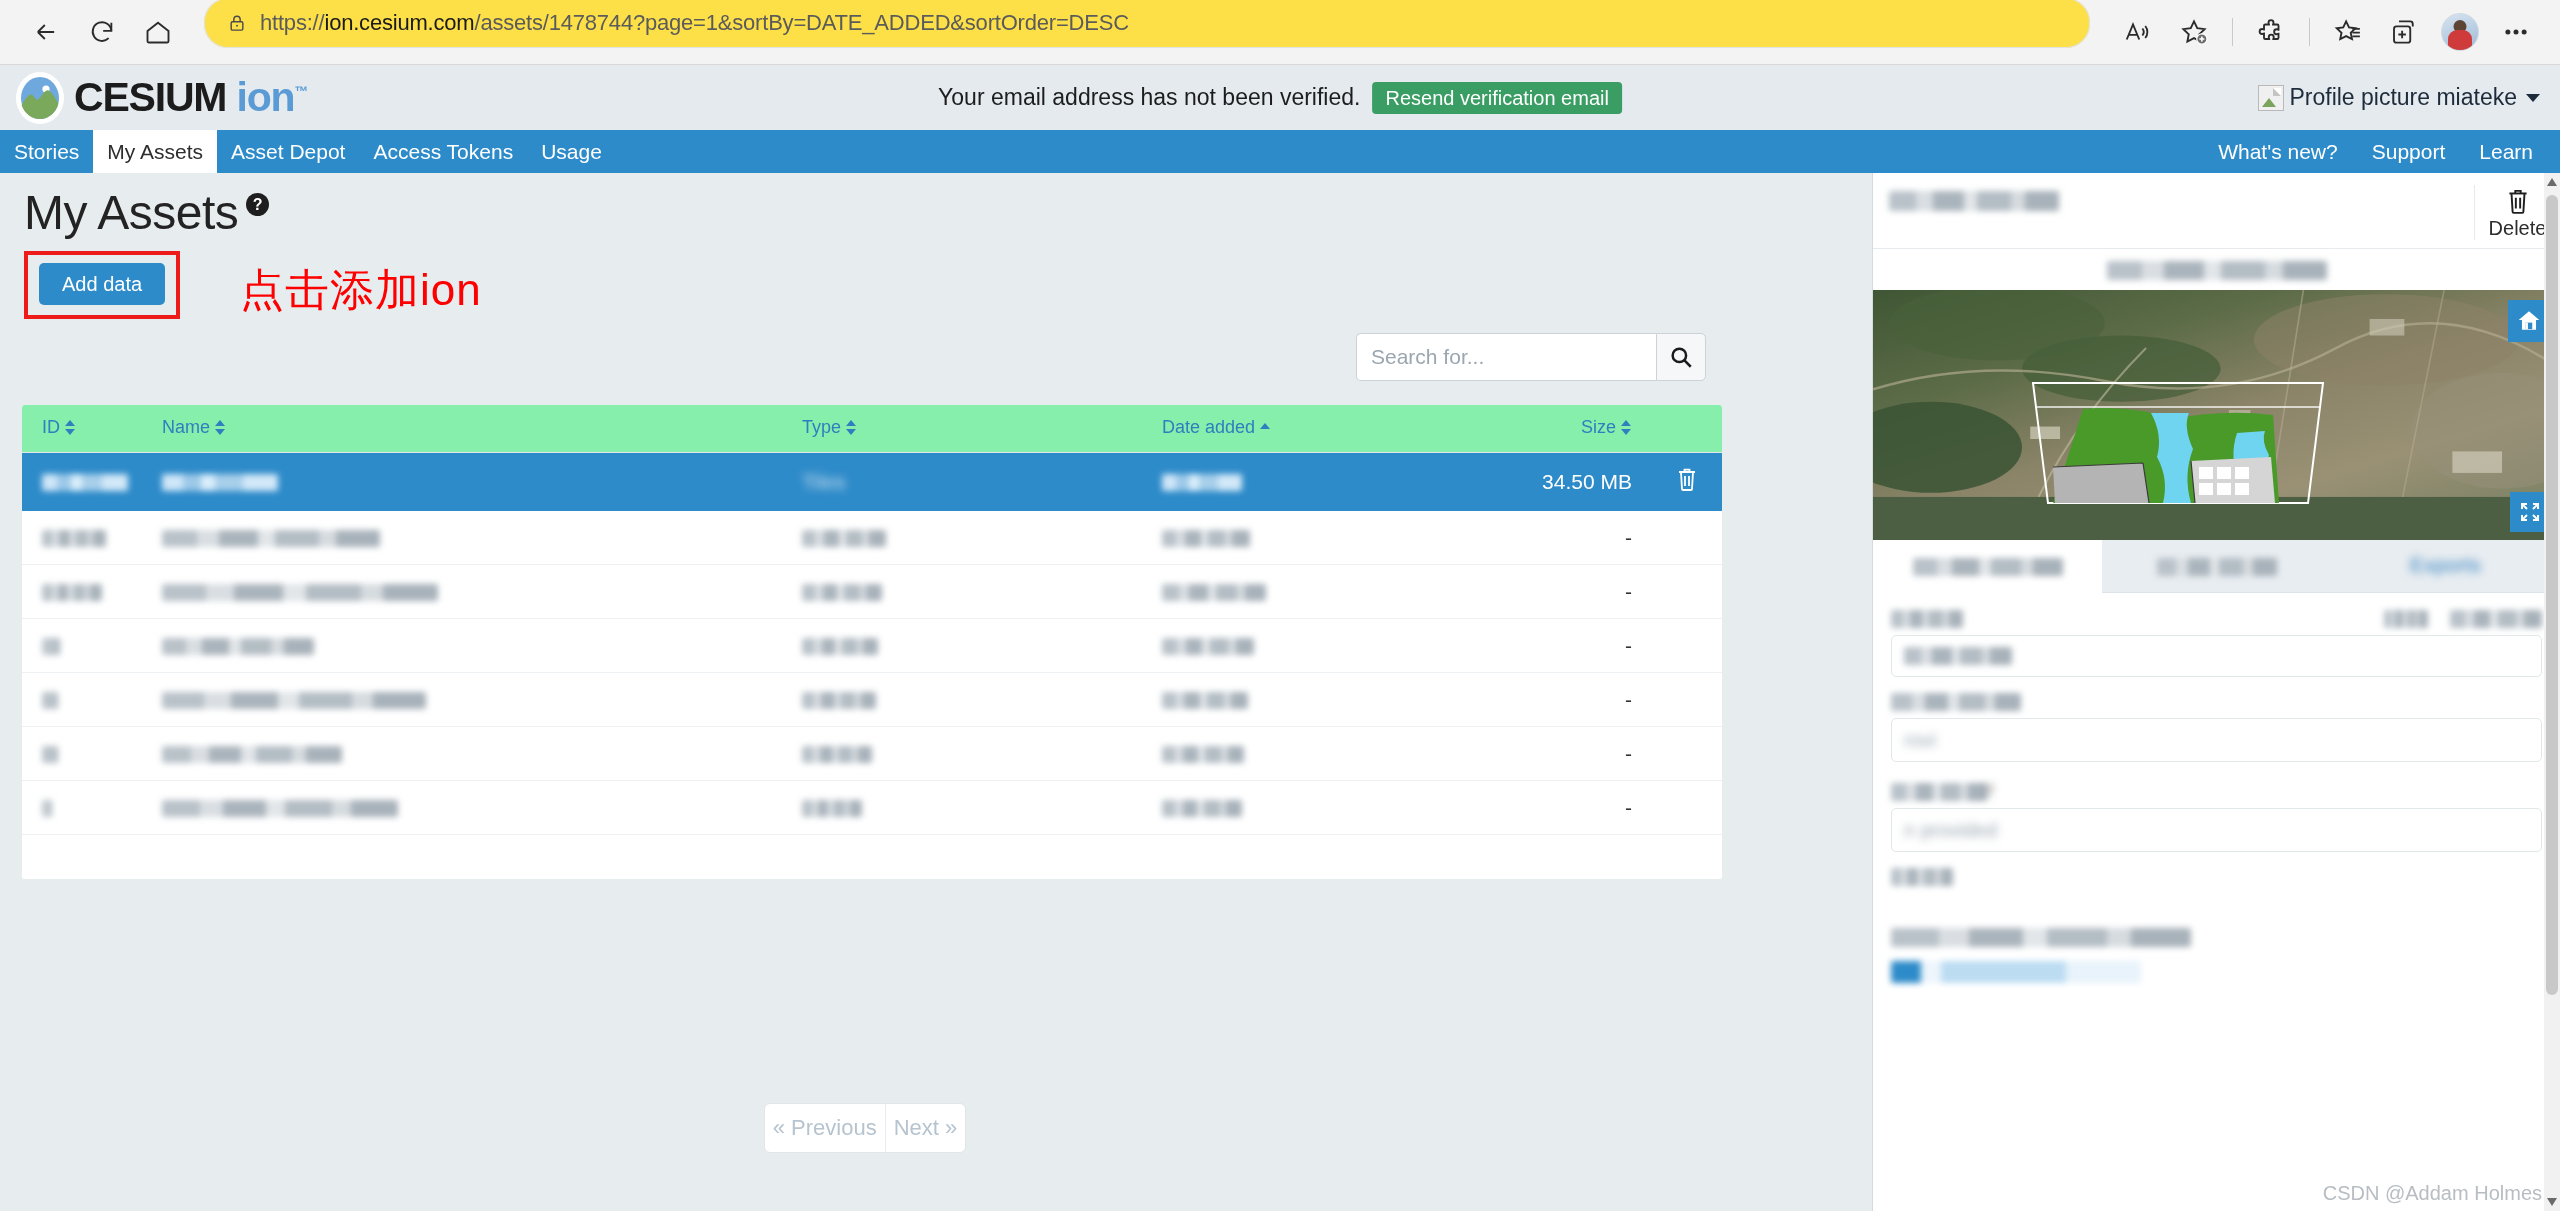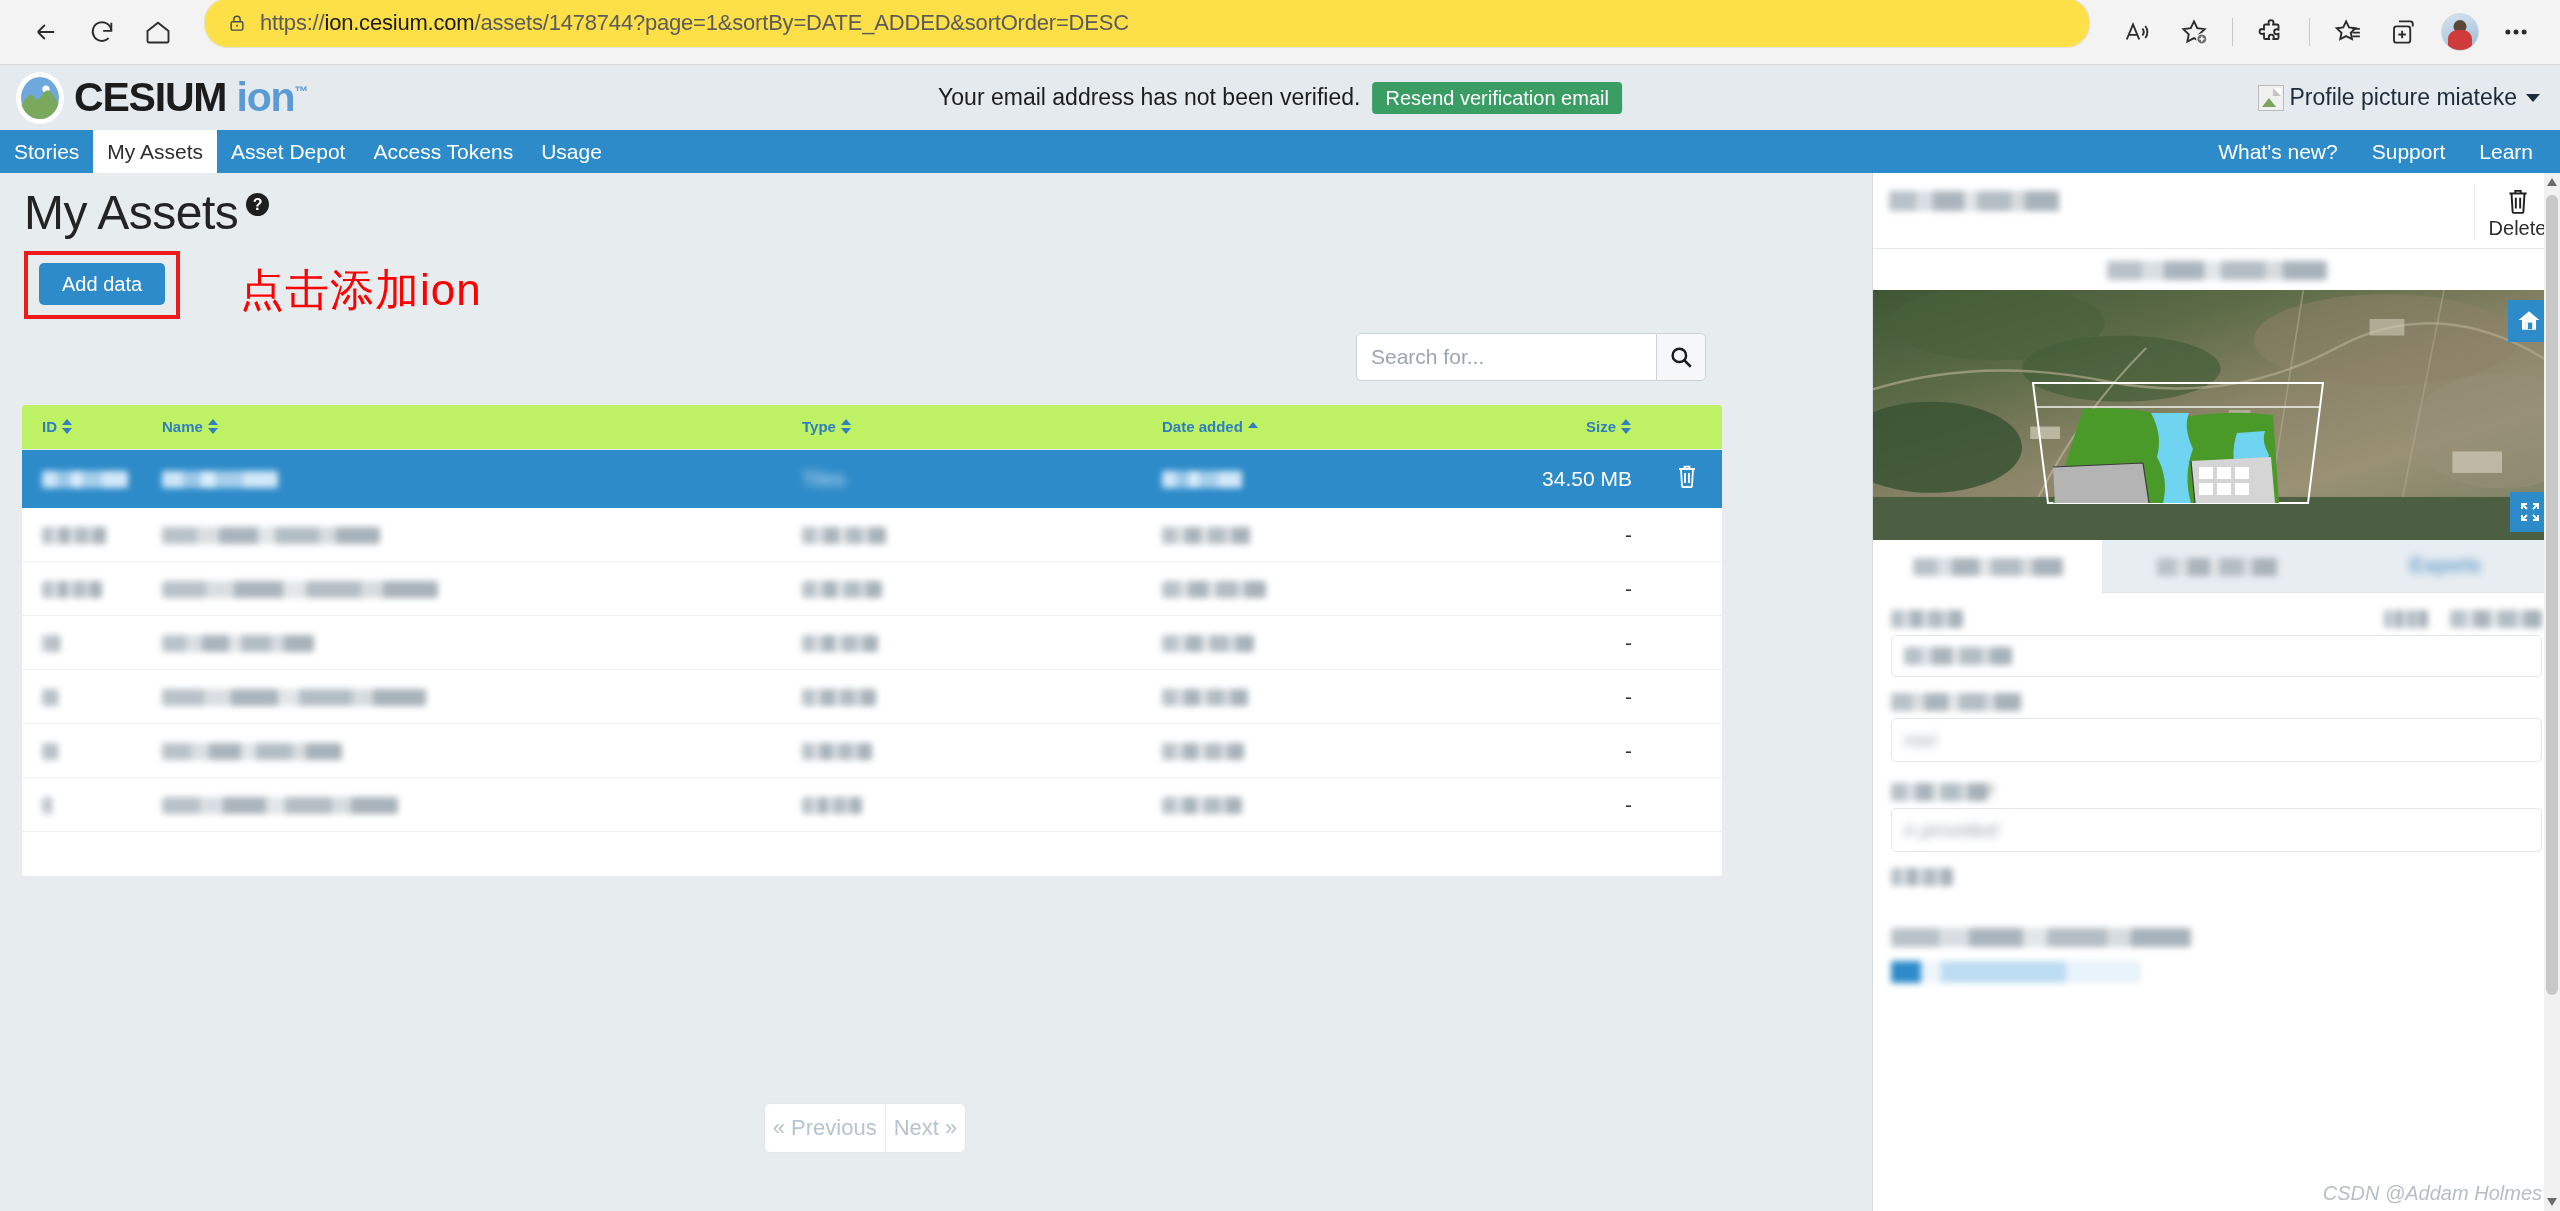--- a/index.html
+++ b/index.html
@@ -286,25 +286,25 @@
     left: 22px;
     top: 232px;
     width: 1700px;
     background: #ffffff;
     border-radius: 3px;
     overflow: hidden;
   }
   table.assets { width: 100%; border-collapse: collapse; }
   table.assets th {
     text-align: left;
-    font-size: 15px;
+    font-size: 18px;
     color: #2f7fbf;
-    font-weight: bold;
+    font-weight: normal;
     padding: 12px 0 14px 0;
-    background: #bef264;
+    background: #86efac;
     border-bottom: 1px solid #e4e8eb;
     white-space: nowrap;
     cursor: pointer;
   }
   .col-id    { width: 140px; padding-left: 20px !important; }
   .col-name  { width: 640px; }
   .col-type  { width: 360px; }
   .col-date  { width: 310px; }
   .col-size  { width: 180px; text-align: right !important; padding-right: 20px !important; }
   .col-del   { width: 70px; }
@@ -424,21 +424,21 @@
     flex: 1;
     padding: 13px 0 15px 0;
     text-align: center;
     font-size: 21px;
     color: #2f7fbf;
     cursor: pointer;
     background: #e8edf1;
   }
   .rp-tab.active { background: #ffffff; border-bottom: 1px solid #ffffff; margin-bottom: -1px; }
 
-  .rp-form { padding: 16px 18px 0 18px; flex: 1; position: relative; overflow: hidden; font-style: italic; }
+  .rp-form { padding: 16px 18px 0 18px; flex: 1; position: relative; overflow: hidden; }
   .field { margin-bottom: 16px; }
   .field-head { display: flex; justify-content: space-between; align-items: center; margin-bottom: 7px; }
   .field-input {
     border: 1px solid #e2e7ea;
     border-radius: 5px;
     height: 42px;
     display: flex;
     align-items: center;
     padding: 0 12px;
     background: #ffffff;

